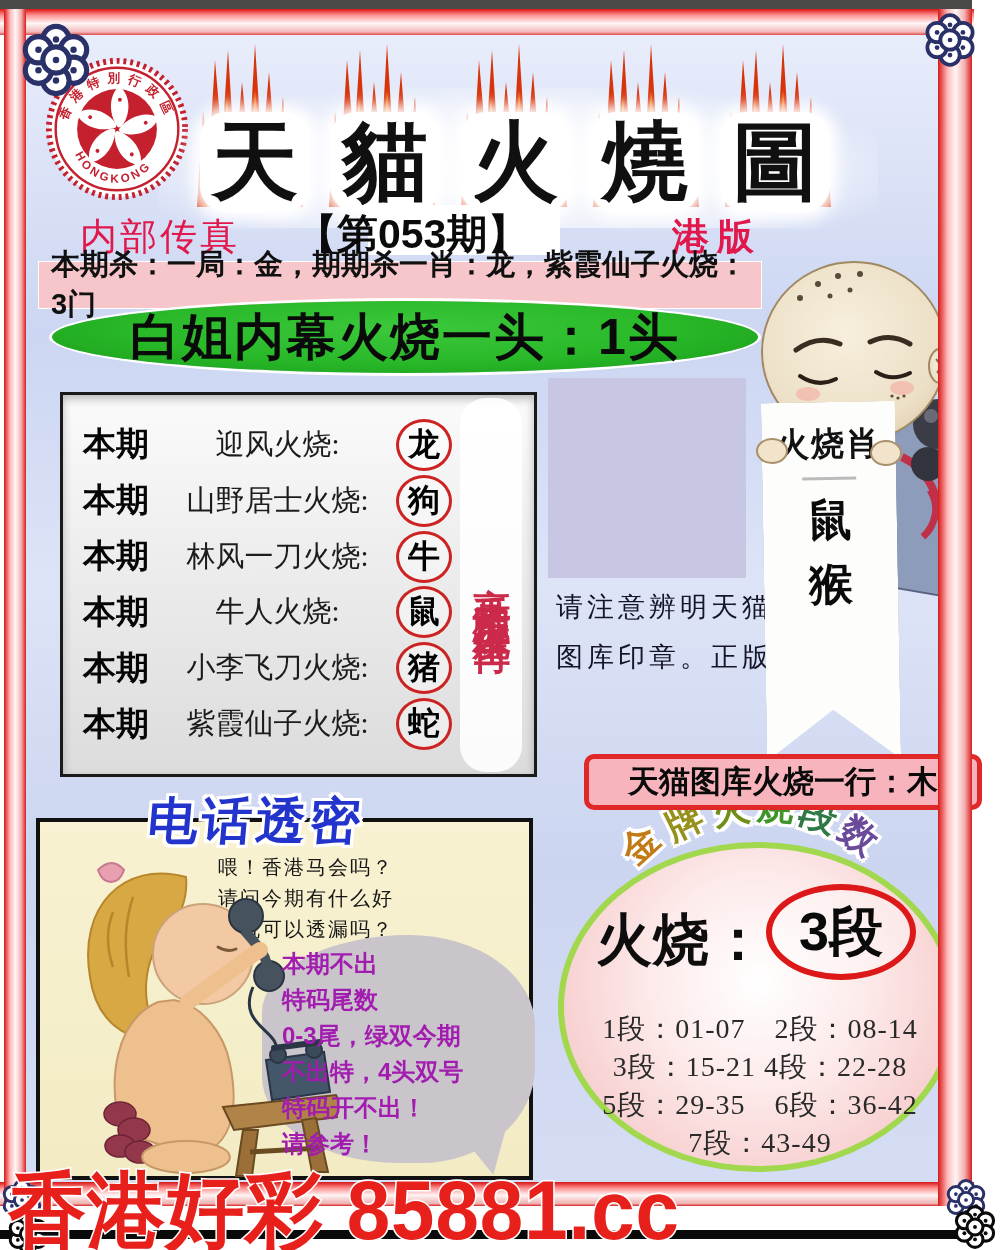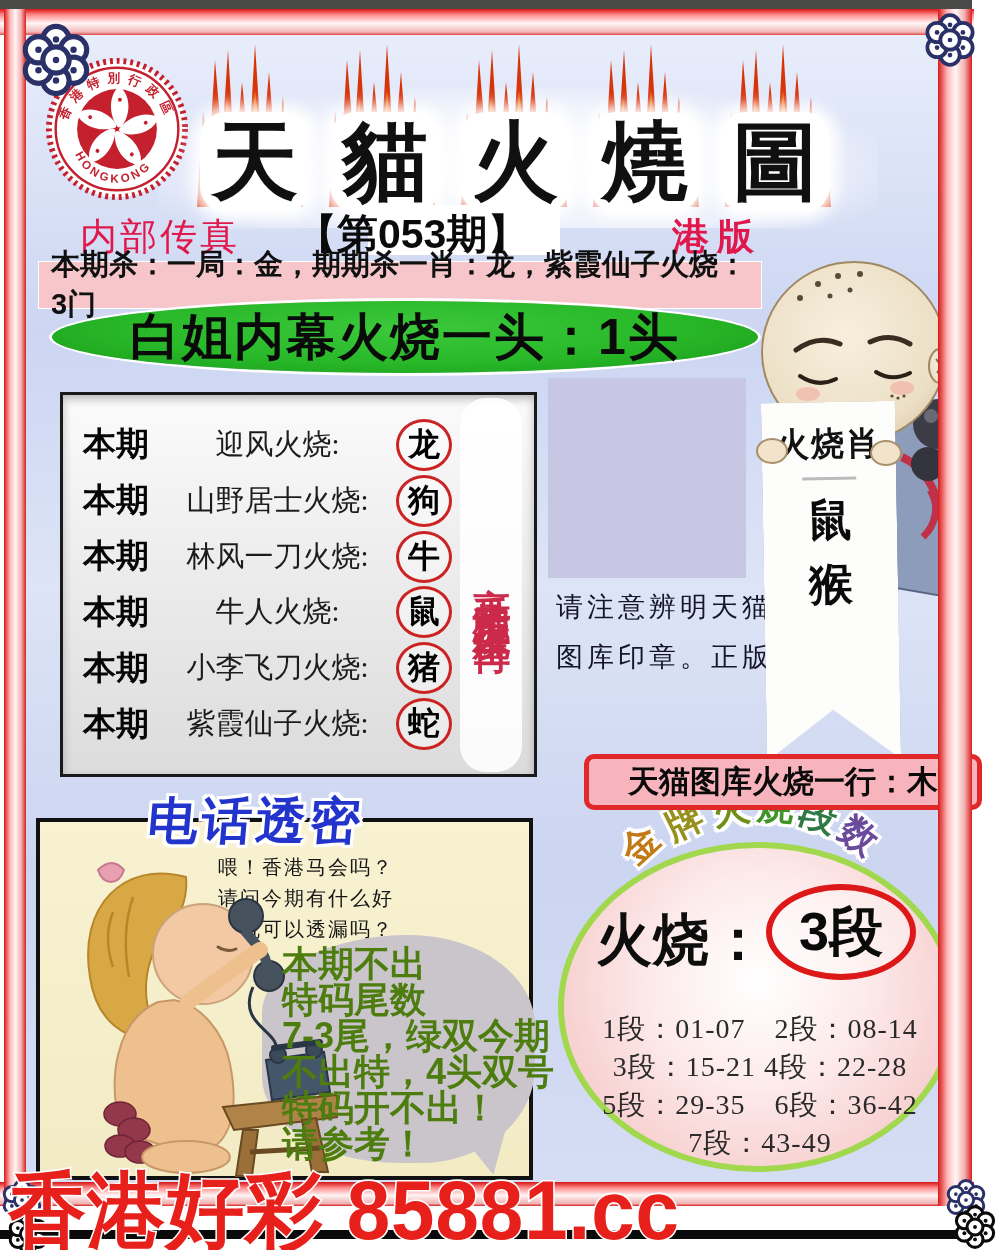--- a/index.html
+++ b/index.html
@@ -94,21 +94,21 @@
     border:4px solid #111;background:linear-gradient(180deg,#f8f2d2,#f2ebc4);}
   .panel-title{left:148px;top:788px;z-index:6;font-size:50px;font-weight:900;color:#2334cc;
     letter-spacing:4px;transform:skewX(-5deg);
     text-shadow:-3px -3px 0 #fff,3px -3px 0 #fff,-3px 3px 0 #fff,3px 3px 0 #fff,0 -3px 0 #fff,0 3px 0 #fff,-3px 0 0 #fff,3px 0 0 #fff;}
   .question{left:218px;top:852px;z-index:5;font-size:20px;color:#161616;letter-spacing:2px;line-height:31px;}
   .bubble{left:262px;top:935px;width:273px;height:228px;z-index:5;background:#cac5cb;
     border-radius:54% 46% 42% 50% / 34% 40% 42% 38%;}
   .bubble-tail{left:468px;top:1128px;z-index:5;width:0;height:0;
     border-left:18px solid transparent;border-right:30px solid transparent;
     border-top:46px solid #cac5cb;transform:rotate(-18deg);}
-  .bubble-text{left:282px;top:946px;z-index:6;font-size:36px;font-weight:600;color:#4d7c0f;line-height:36px;}
+  .bubble-text{left:282px;top:946px;z-index:6;font-size:24px;font-weight:600;color:#a21caf;line-height:36px;}
   .baby-svg{left:38px;top:852px;width:300px;height:326px;z-index:5;}
 
   
   .segment-oval{left:558px;top:842px;width:400px;height:330px;z-index:3;box-sizing:border-box;
     border:6px solid #a2d84e;border-radius:50%;
     background:radial-gradient(circle at 50% 42%,#ffffff 0%,#fdeaea 40%,#f8d2d2 72%,#f3c2c2 100%);}
   .arc-ch{z-index:4;font-size:37px;font-weight:800;font-family:"Liberation Serif","DejaVu Serif",serif;
     text-shadow:-3px -3px 0 #fff,3px -3px 0 #fff,-3px 3px 0 #fff,3px 3px 0 #fff,0 -3px 0 #fff,0 3px 0 #fff,-3px 0 0 #fff,3px 0 0 #fff;}
   .fire-label{left:596px;top:903px;z-index:4;font-size:56px;font-weight:800;color:#0d0d0d;letter-spacing:1px;}
   .fire-value{left:766px;top:884px;width:150px;height:96px;z-index:4;box-sizing:border-box;
@@ -326,21 +326,21 @@
 <div class="abs question serif">
   <div>喂！香港马会吗？</div>
   <div>请问今期有什么好</div>
   <div>玄机可以透漏吗？</div>
 </div>
 <div class="abs bubble"></div>
 <div class="abs bubble-tail"></div>
 <div class="abs bubble-text">
   <div>本期不出</div>
   <div>特码尾数</div>
-  <div>7-3尾，绿双今期</div>
+  <div>0-3尾，绿双今期</div>
   <div>不出特，4头双号</div>
   <div>特码开不出！</div>
   <div>请参考！</div>
 </div>
 <svg class="abs baby-svg" viewBox="0 0 300 326">
   <path d="M60,18 q14,-14 26,0 q-4,12 -13,12 q-9,0 -13,-12 Z" fill="#e8a0b0" stroke="#c77890" stroke-width="2"></path>
   <path d="M148,25 C85,8 40,55 52,125 C58,168 88,192 122,185 C100,150 105,105 130,80 C142,66 150,45 148,25 Z" fill="#d8a844" stroke="#b8862a" stroke-width="2"></path>
   <path d="M75,60 q-10,25 0,55 M95,45 q-12,35 -4,80" stroke="#b8862a" stroke-width="2.5" fill="none"></path>
   <circle cx="165" cy="102" r="50" fill="#f2c9a2" stroke="#caa37c" stroke-width="2"></circle>
   <path d="M180,95 q10,6 18,2" stroke="#7a5a3a" stroke-width="3" fill="none" stroke-linecap="round"></path>

